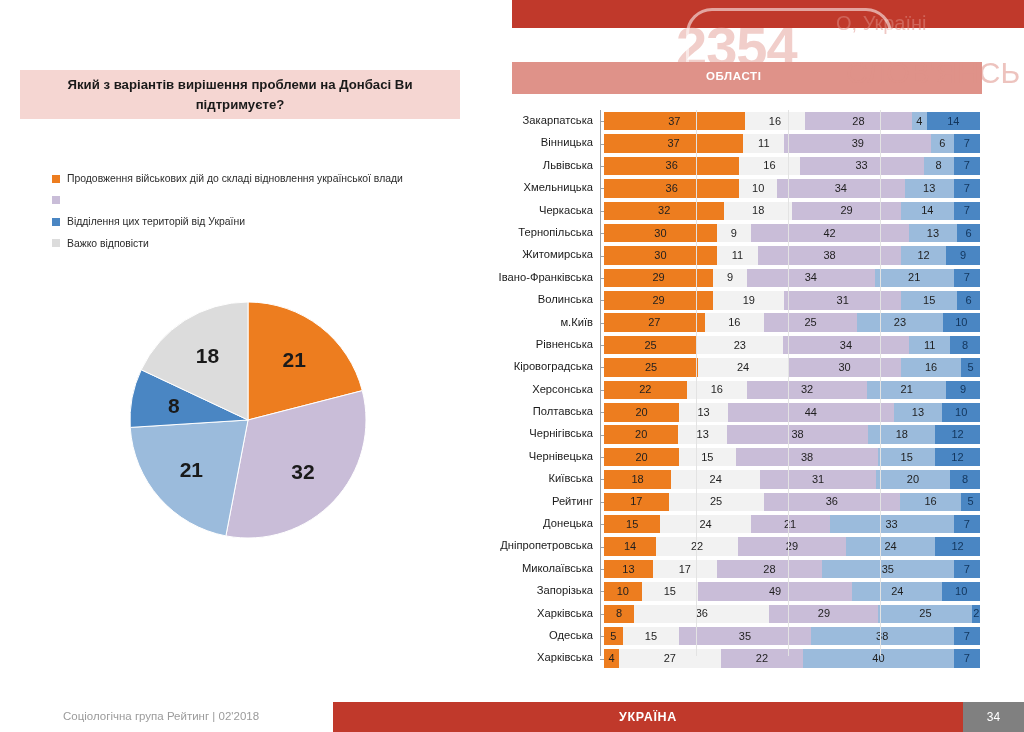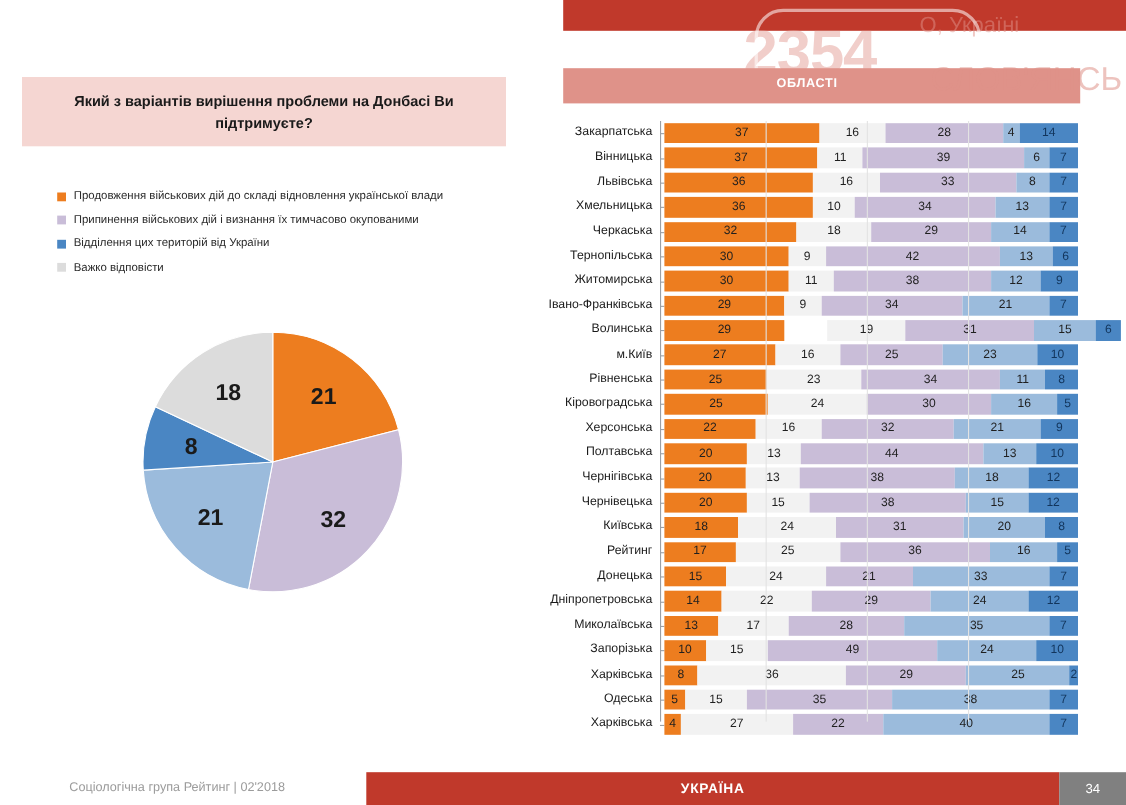--- a/index.html
+++ b/index.html
@@ -53,21 +53,21 @@
     left: 836px; top: 12px;
     font-size: 20px; color: rgba(223,146,137,.5);
   }
   .wm-city {
     left: 846px; top: 56px;
     font-size: 30px; color: rgba(223,146,137,.55); white-space: nowrap;
   }
 
   
   .q-box {
-    position: absolute; left: 20px; top: 70px; width: 440px; height: 63px;
+    position: absolute; left: 20px; top: 70px; width: 440px; height: 49px;
     background: #f5d6d2;
     display: flex; align-items: center; justify-content: center;
   }
   .q-text {
     font-size: 13.2px; font-weight: bold; color: #1a1a1a;
     text-align: center; line-height: 1.45; padding: 0 26px;
   }
 
   .legend { position: absolute; left: 52px; top: 168px; width: 400px; }
   .legend-row { display: flex; align-items: center; height: 21.5px; }
@@ -141,21 +141,20 @@
     <div class="q-text">Який з варіантів вирішення проблеми на Донбасі Ви підтримуєте?</div>
   </div>
 
   <div class="legend" id="legend">
       <div class="legend-row">
         <span class="legend-sw" style="background: rgb(237, 125, 31);"></span>
         <span class="legend-lb">Продовження військових дій до складі відновлення української влади</span>
       </div>
       <div class="legend-row">
         <span class="legend-sw" style="background: rgb(201, 189, 216);"></span>
-        <span class="legend-lb">Припинення військових дій і визнання їх тимчасово окупованими</span>
       </div>
       <div class="legend-row">
         <span class="legend-sw" style="background: rgb(74, 134, 195);"></span>
         <span class="legend-lb">Відділення цих територій від України</span>
       </div>
       <div class="legend-row">
         <span class="legend-sw" style="background: rgb(220, 220, 220);"></span>
         <span class="legend-lb">Важко відповісти</span>
       </div>
     </div>
@@ -344,21 +343,21 @@
           </div>
         </div>
       </div>
       <div class="brow">
         <div class="brow-lab">Волинська</div>
         <div class="brow-tick"></div>
         <div class="brow-track">
           <div class="seg" style="flex: 0 0 29%; background: rgb(237, 125, 31); color: rgb(31, 31, 31);">
             <span>29</span>
           </div>
-          <div class="seg" style="flex: 0 0 19%; background: rgb(242, 242, 242); color: rgb(31, 31, 31); margin-left: 39px;">
+          <div class="seg" style="flex: 0 0 19%; background: rgb(242, 242, 242); color: rgb(31, 31, 31);">
             <span>19</span>
           </div>
           <div class="seg" style="flex: 0 0 31%; background: rgb(201, 189, 216); color: rgb(31, 31, 31);">
             <span>31</span>
           </div>
           <div class="seg" style="flex: 0 0 15%; background: rgb(155, 187, 220); color: rgb(31, 31, 31);">
             <span>15</span>
           </div>
           <div class="seg" style="flex: 0 0 6%; background: rgb(74, 134, 195); color: rgb(18, 53, 92);">
             <span>6</span>

